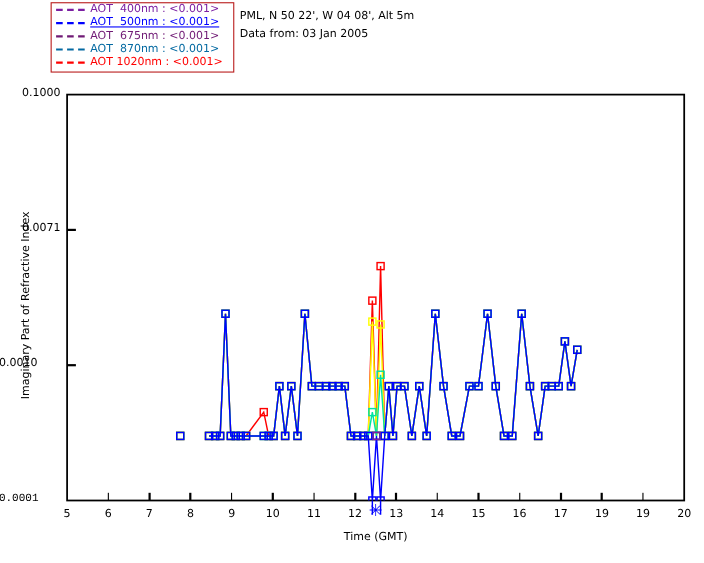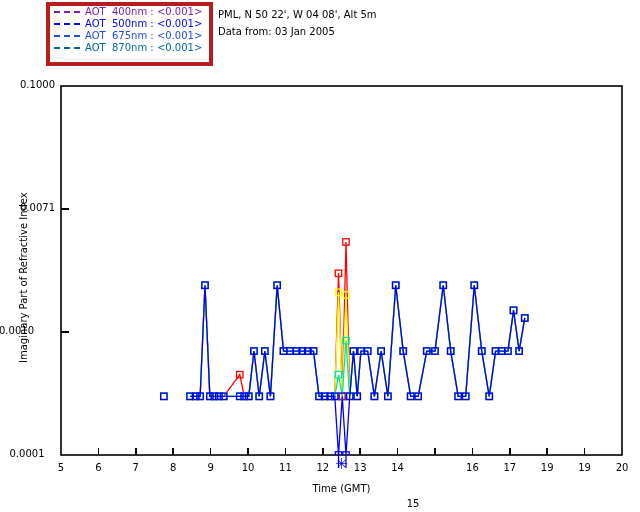--- a/index.html
+++ b/index.html
@@ -1,20 +1,20 @@
 <!DOCTYPE html>
 <html><head>
 <meta charset="utf-8">
 <style>
   html,body{margin:0;padding:0;background:#ffffff;}
   body{width:640px;height:512px;position:relative;overflow:hidden;
        font-family:"DejaVu Sans","Liberation Sans",sans-serif;color:#000;}
   #stage{position:absolute;left:0;top:0;width:640px;height:512px;}
   .legend-box{position:absolute;left:46px;top:2px;width:167px;height:64px;
-       border:4px solid #b91c1c;background:#fff;box-sizing:border-box;}
+       border:1px solid #b91c1c;background:#fff;box-sizing:border-box;}
   .legend-row{display:flex;align-items:center;height:12px;margin:0 0 0 4px;}
   .legend-dash{width:26px;height:0;border-top:2px dashed currentColor;margin-right:5px;}
   .legend-txt{font-size:10px;white-space:pre;line-height:10px;}
   .title-block{position:absolute;left:218px;top:6px;font-size:10px;line-height:17px;}
   .title-line{white-space:pre;}
   .ylabel{position:absolute;font-size:10px;white-space:nowrap;
        transform:rotate(-90deg);transform-origin:0 0;}
   .xlabel{position:absolute;font-size:10px;white-space:nowrap;}
   .tickmark{position:absolute;background:#000;}
   .ticklabel{position:absolute;font-size:10px;text-align:center;white-space:nowrap;}
@@ -23,31 +23,35 @@
 </head>
 <body>
 
 <div id="stage">
 
   <div class="legend-box" id="legend">
       <div class="legend-row" style="color: rgb(123, 31, 162);">
         <span class="legend-dash"></span>
         <span class="legend-txt">AOT  400nm : &lt;0.001&gt;</span>
       </div>
-      <div class="legend-row" style="color: rgb(0, 0, 255);">
+      <div class="legend-row" style="color: rgb(0, 0, 255); text-decoration: underline;">
         <span class="legend-dash"></span>
         <span class="legend-txt">AOT  500nm : &lt;0.001&gt;</span>
       </div>
-      <div class="legend-row" style="color: #1d4ed8;">
+      <div class="legend-row" style="color: #701a75;">
         <span class="legend-dash"></span>
         <span class="legend-txt">AOT  675nm : &lt;0.001&gt;</span>
       </div>
       <div class="legend-row" style="color: #0369a1;">
         <span class="legend-dash"></span>
         <span class="legend-txt">AOT  870nm : &lt;0.001&gt;</span>
+      </div>
+      <div class="legend-row" style="color: rgb(255, 0, 0);">
+        <span class="legend-dash"></span>
+        <span class="legend-txt">AOT 1020nm : &lt;0.001&gt;</span>
       </div>
     </div>
 
   <div class="title-block">
     <div class="title-line">PML, N 50 22', W 04 08', Alt 5m</div>
     <div class="title-line">Data from: 03 Jan 2005</div>
   </div>
 
   <svg id="plot" width="640" height="512">
       <rect x="61" y="86" width="561" height="369" fill="none" stroke="#000000" stroke-width="1.6"></rect>
@@ -320,31 +324,31 @@
       <div class="ticklabel" style="left: 228px; top: 462px; width: 40px;">10</div>
       <div class="tickmark" style="left: 284.6px; top: 448px; width: 1.6px; height: 7px;"></div>
       <div class="ticklabel" style="left: 265.4px; top: 462px; width: 40px;">11</div>
       <div class="tickmark" style="left: 322px; top: 448px; width: 1.6px; height: 7px;"></div>
       <div class="ticklabel" style="left: 302.8px; top: 462px; width: 40px;">12</div>
       <div class="tickmark" style="left: 359.4px; top: 448px; width: 1.6px; height: 7px;"></div>
       <div class="ticklabel" style="left: 340.2px; top: 462px; width: 40px;">13</div>
       <div class="tickmark" style="left: 396.8px; top: 448px; width: 1.6px; height: 7px;"></div>
       <div class="ticklabel" style="left: 377.6px; top: 462px; width: 40px;">14</div>
       <div class="tickmark" style="left: 434.2px; top: 448px; width: 1.6px; height: 7px;"></div>
-      <div class="ticklabel" style="left: 393px; top: 462px; width: 40px; margin-top: 36px;">15</div>
+      <div class="ticklabel" style="left: 415px; top: 462px; width: 40px;">15</div>
       <div class="tickmark" style="left: 471.6px; top: 448px; width: 1.6px; height: 7px;"></div>
       <div class="ticklabel" style="left: 452.4px; top: 462px; width: 40px;">16</div>
       <div class="tickmark" style="left: 509px; top: 448px; width: 1.6px; height: 7px;"></div>
       <div class="ticklabel" style="left: 489.8px; top: 462px; width: 40px;">17</div>
       <div class="tickmark" style="left: 546.4px; top: 448px; width: 1.6px; height: 7px;"></div>
       <div class="ticklabel" style="left: 527.2px; top: 462px; width: 40px;">19</div>
       <div class="tickmark" style="left: 583.8px; top: 448px; width: 1.6px; height: 7px;"></div>
       <div class="ticklabel" style="left: 564.6px; top: 462px; width: 40px;">19</div>
       <div class="ticklabel" style="left: 602px; top: 462px; width: 40px;">20</div>
-      <div class="ticklabel" style="left: -1px; top: 448px; width: 56px; text-align: center;">0.0001</div>
+      <div class="ticklabel" style="left: -1px; top: 448px; width: 56px; text-align: left; font-family: Liberation Mono, monospace;">0.0001</div>
       <div class="tickmark" style="left: 61px; top: 331.2px; width: 8px; height: 1.6px;"></div>
       <div class="ticklabel" style="left: -1px; top: 325px; width: 56px; text-align: left;">0.0010</div>
       <div class="tickmark" style="left: 61px; top: 208.2px; width: 8px; height: 1.6px;"></div>
       <div class="ticklabel" style="left: -1px; top: 202px; width: 56px; text-align: right;">0.0071</div>
       <div class="ticklabel" style="left: -1px; top: 79px; width: 56px; text-align: right;">0.1000</div>
     </div>
 
   <div class="ylabel" id="ylabel" style="left: 18px; top: 362.5px;">Imaginary Part of Refractive Index</div>
   <div class="xlabel" id="xlabel" style="left: 301.5px; top: 483px; width: 80px; text-align: center;">Time (GMT)</div>
 

